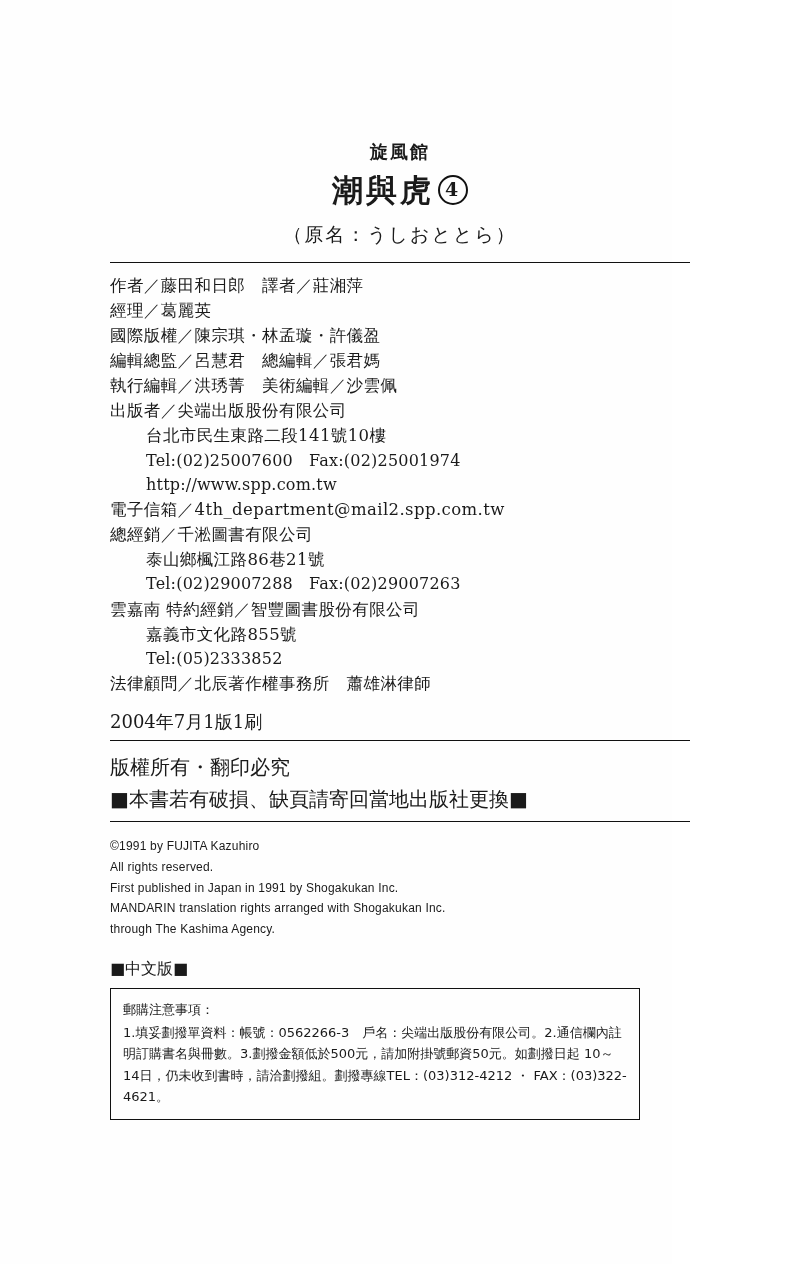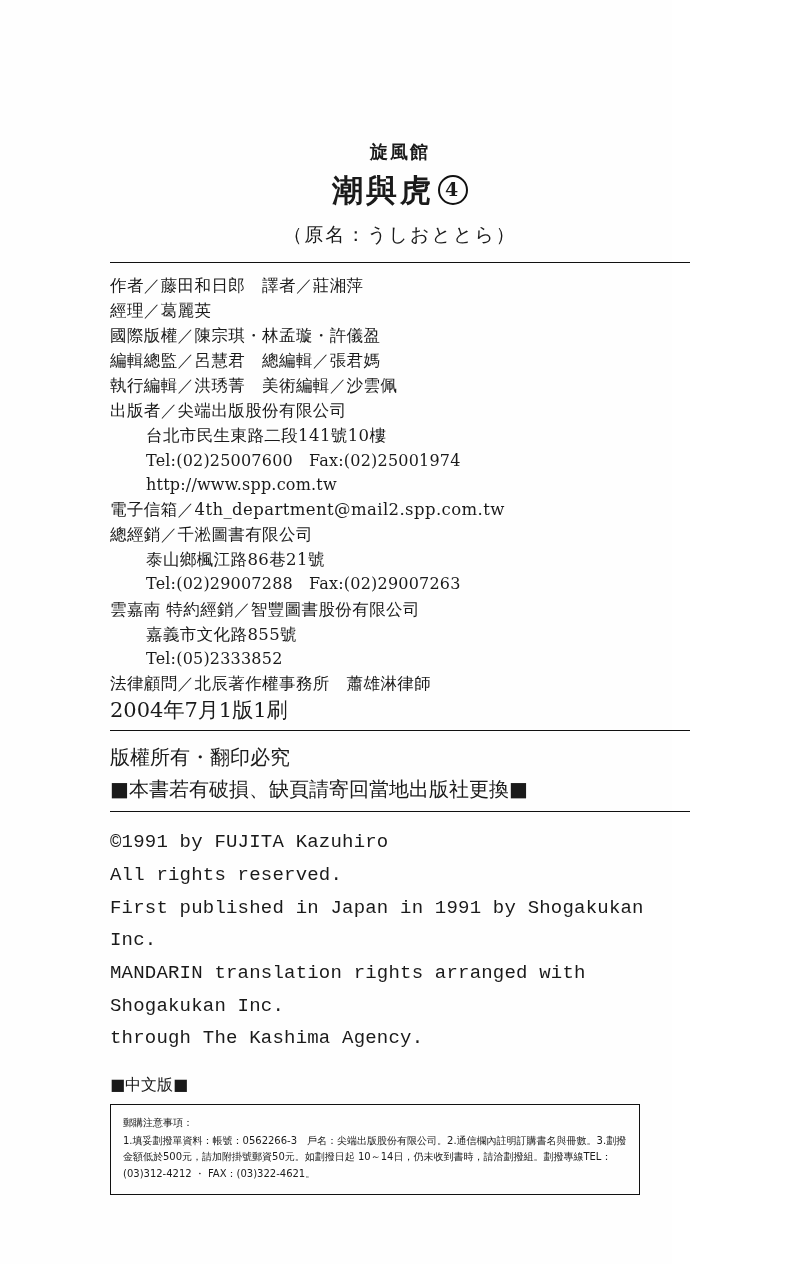--- a/index.html
+++ b/index.html
@@ -88,51 +88,52 @@
   }
   .credits .indent1 { padding-left: 36px; }
   .credits .latin {
     font-family: "DejaVu Serif", serif;
     font-size: 16px;
     letter-spacing: 0.2px;
   }
 
   .printdate {
     font-family: "DejaVu Serif", serif;
-    font-size: 21px;
+    font-size: 18px;
+    margin-top: 14px;
     margin-bottom: 6px;
   }
 
   .rights {
     font-family: "DejaVu Serif", serif;
     font-size: 20px;
     line-height: 1.6;
     margin-top: 8px;
   }
 
   .eng {
-    font-family: Liberation Mono, monospace;
-    font-size: 19px;
+    font-family: Liberation Sans, sans-serif;
+    font-size: 12px;
     line-height: 1.72;
     margin-top: 14px;
     letter-spacing: 0.2px;
   }
 
   .cnver {
     font-family: "DejaVu Serif", serif;
     font-size: 16px;
     margin-top: 20px;
     margin-bottom: 8px;
   }
 
   .notice-box {
     border: 1.4px solid #111;
     padding: 10px 12px 12px 12px;
     font-family: "DejaVu Sans", sans-serif;
-    font-size: 10px;
+    font-size: 13px;
     line-height: 1.62;
     width: 504px;
   }
   .notice-box .nb-title {
     margin-bottom: 2px;
   }
   .notice-box .nb-body {
     white-space: normal;
   }
 </style>

